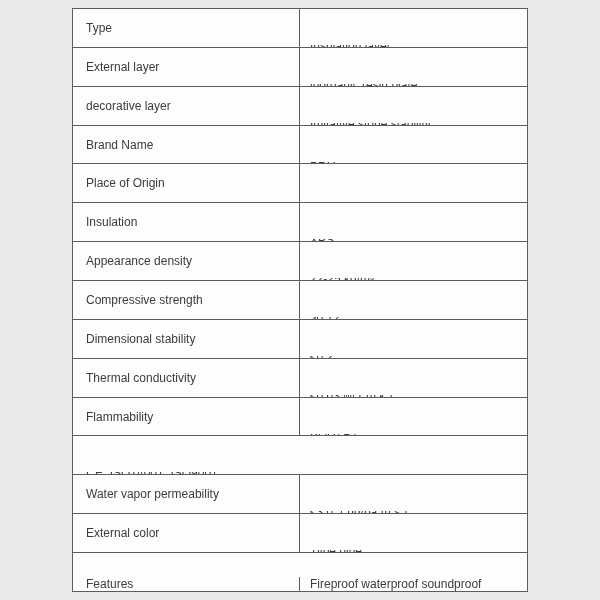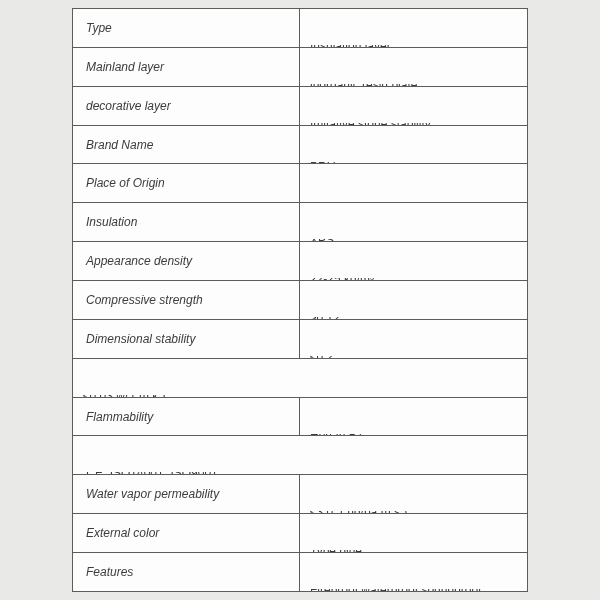--- a/index.html
+++ b/index.html
@@ -27,53 +27,53 @@
     flex-direction: column;
   }
   .spec-row {
     flex: 1 1 0;
     display: flex;
     border-bottom: 1px solid #5c5c5c;
     min-height: 0;
   }
   .spec-row:last-child {
     border-bottom: none;
+    align-items: flex-end;
   }
   .cell {
     display: flex;
     align-items: center;
     box-sizing: border-box;
     font-size: 12px;
     color: #3c3c3c;
     white-space: pre;
     overflow: hidden;
   }
   .cell.label {
     width: 227px;
     flex: 0 0 227px;
     border-right: 1px solid #5c5c5c;
     padding-left: 13px;
-    font-style: italic;
   }
   .cell.value {
     flex: 1 1 auto;
     padding-left: 10px;
     margin-top: 36px;
   }
 </style>
 </head>
 <body>
 
 <div class="spec-table">
   <div class="spec-row">
     <div class="cell label">Type</div>
     <div class="cell value">Insulation layer</div>
   </div>
   <div class="spec-row">
-    <div class="cell label">Mainland layer</div>
+    <div class="cell label">External layer</div>
     <div class="cell value">inorganic resin plate</div>
   </div>
   <div class="spec-row">
     <div class="cell label">decorative layer</div>
     <div class="cell value">Imitative stone stability</div>
   </div>
   <div class="spec-row">
     <div class="cell label">Brand Name</div>
     <div class="cell value">BRD</div>
   </div>
@@ -90,25 +90,26 @@
   </div>
   <div class="spec-row">
     <div class="cell label">Compressive strength</div>
     <div class="cell value">≥0.12</div>
   </div>
   <div class="spec-row">
     <div class="cell label">Dimensional stability</div>
     <div class="cell value">≤0.2</div>
   </div>
   <div class="spec-row">
+    <div class="cell label">Thermal conductivity</div>
     <div class="cell value">≤0.03 w/ ( m.k )</div>
   </div>
   <div class="spec-row">
     <div class="cell label">Flammability</div>
-    <div class="cell value">Henan B1</div>
+    <div class="cell value">Place B1</div>
   </div>
   <div class="spec-row">
     <div class="cell value"> CE, ISO14001, ISO9001,</div>
   </div>
   <div class="spec-row">
     <div class="cell label">Water vapor permeability</div>
     <div class="cell value">≤3.0  ( ng/pa.m.s )</div>
   </div>
   <div class="spec-row">
     <div class="cell label">External color</div>

